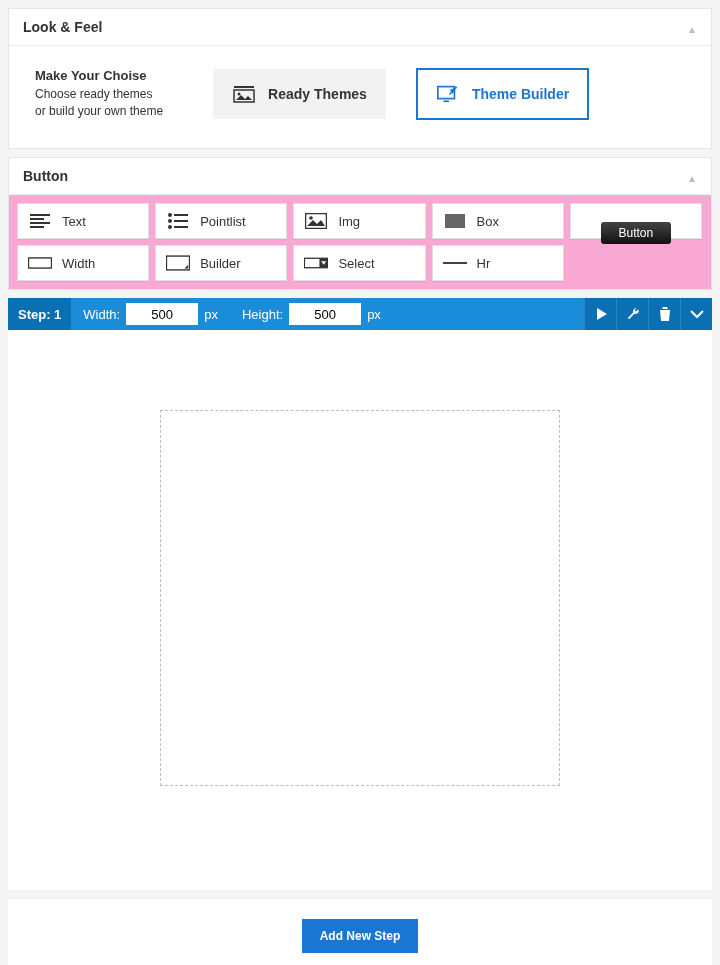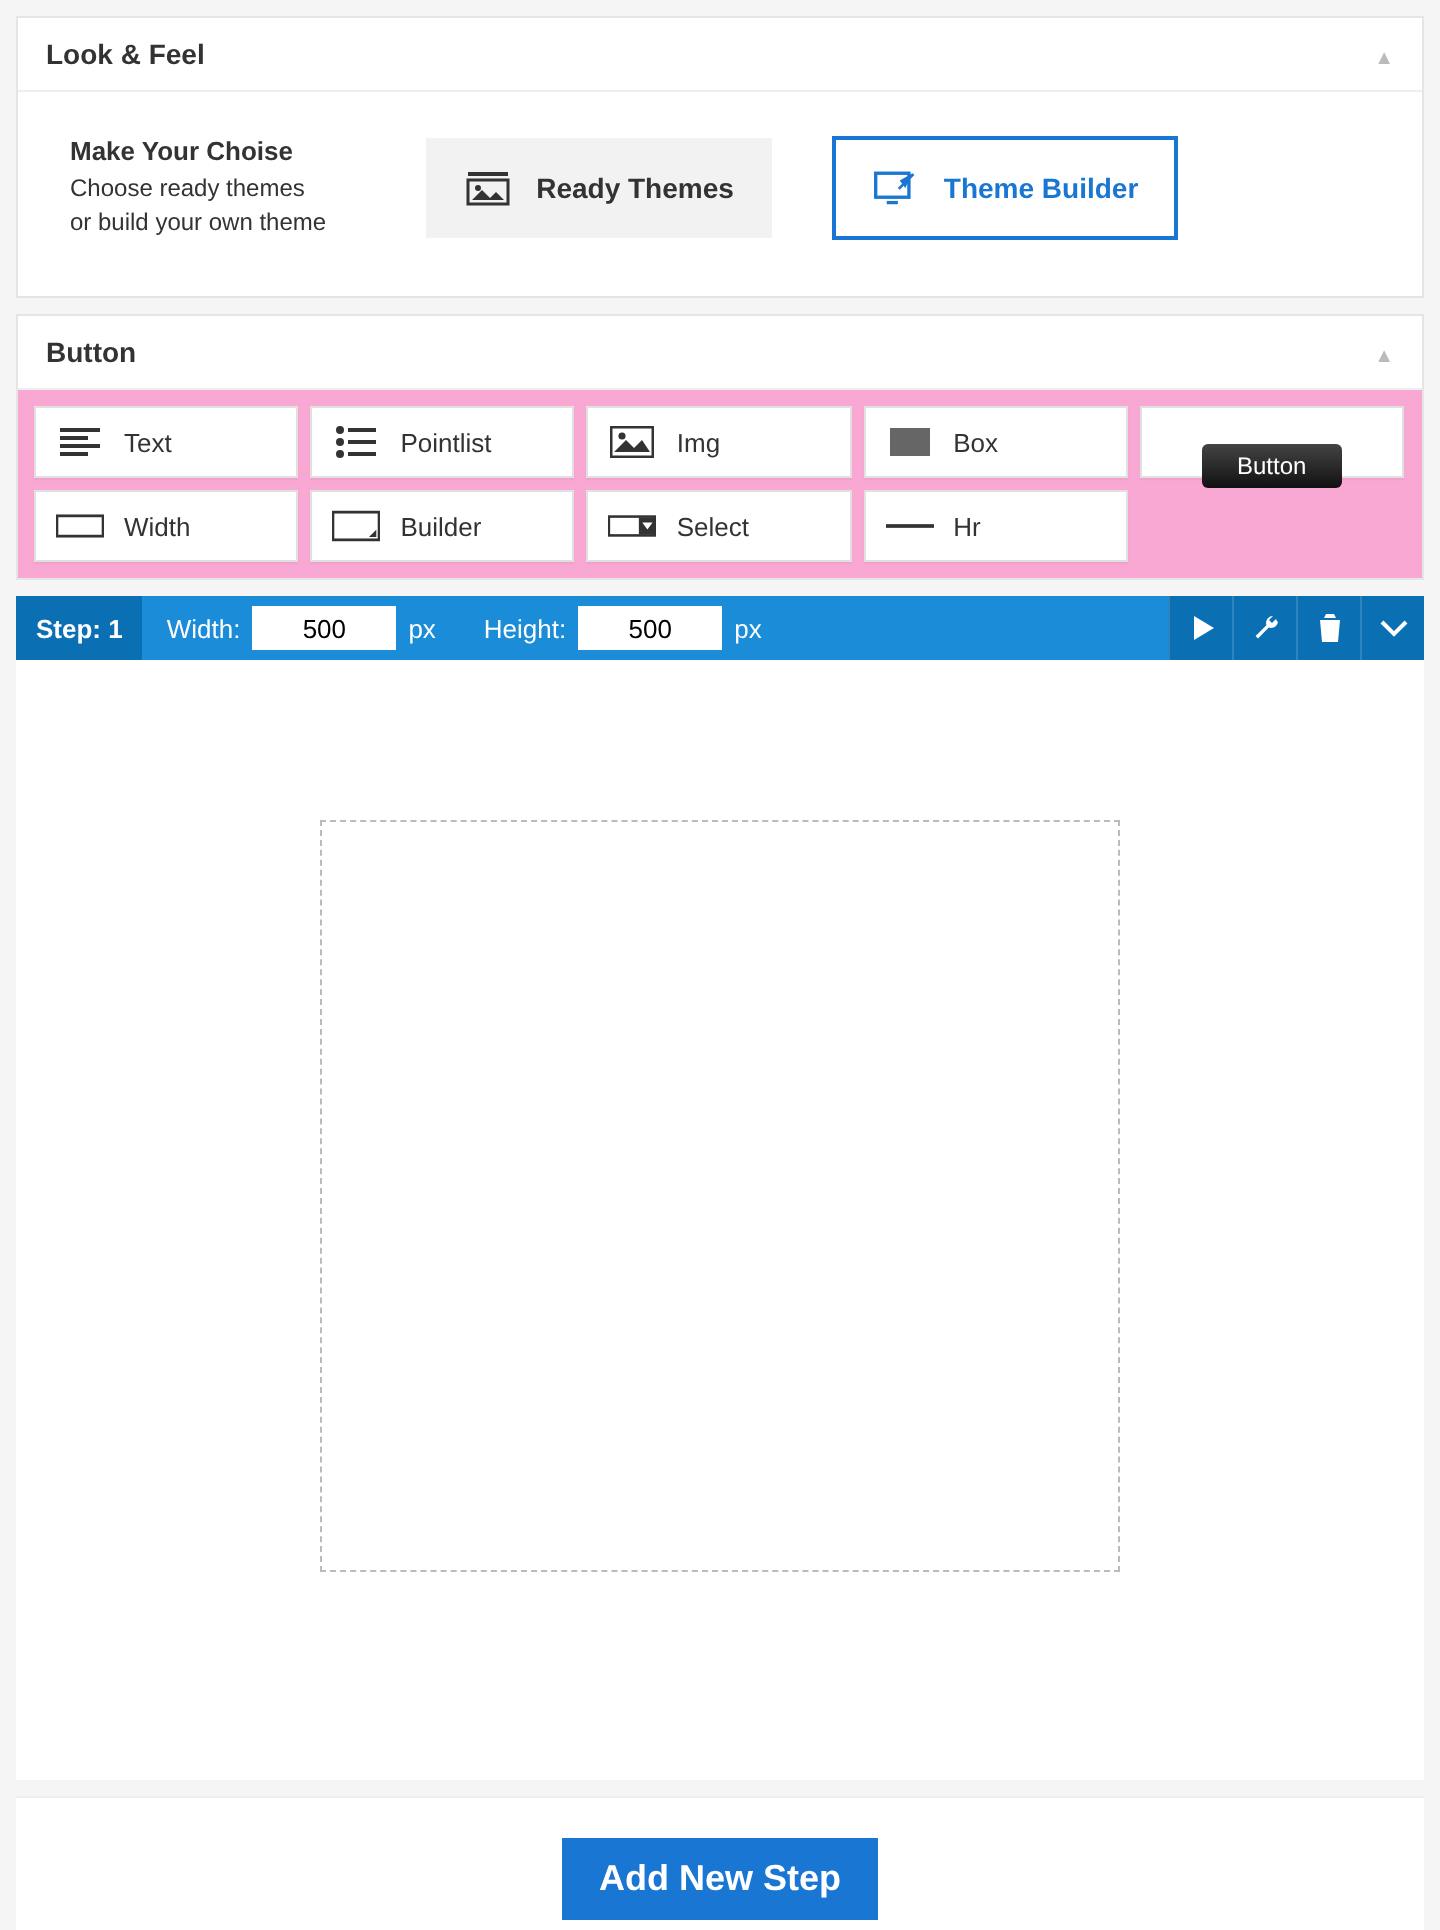--- a/index.html
+++ b/index.html
@@ -167,21 +167,21 @@
   border-top: 1px solid #eee;
   margin: 0 8px 20px;
   padding: 20px 0;
   display: flex;
   justify-content: center;
 }
 .add-step-btn {
   background: #1976d2;
   color: #fff;
   padding: 10px 18px;
-  font-size: 18px;
+  font-size: 12px;
   font-weight: bold;
   border: none;
   cursor: pointer;
 }
 </style>
 </head>
 <body>
 
 <div class="panel">
   <div class="panel-header">

